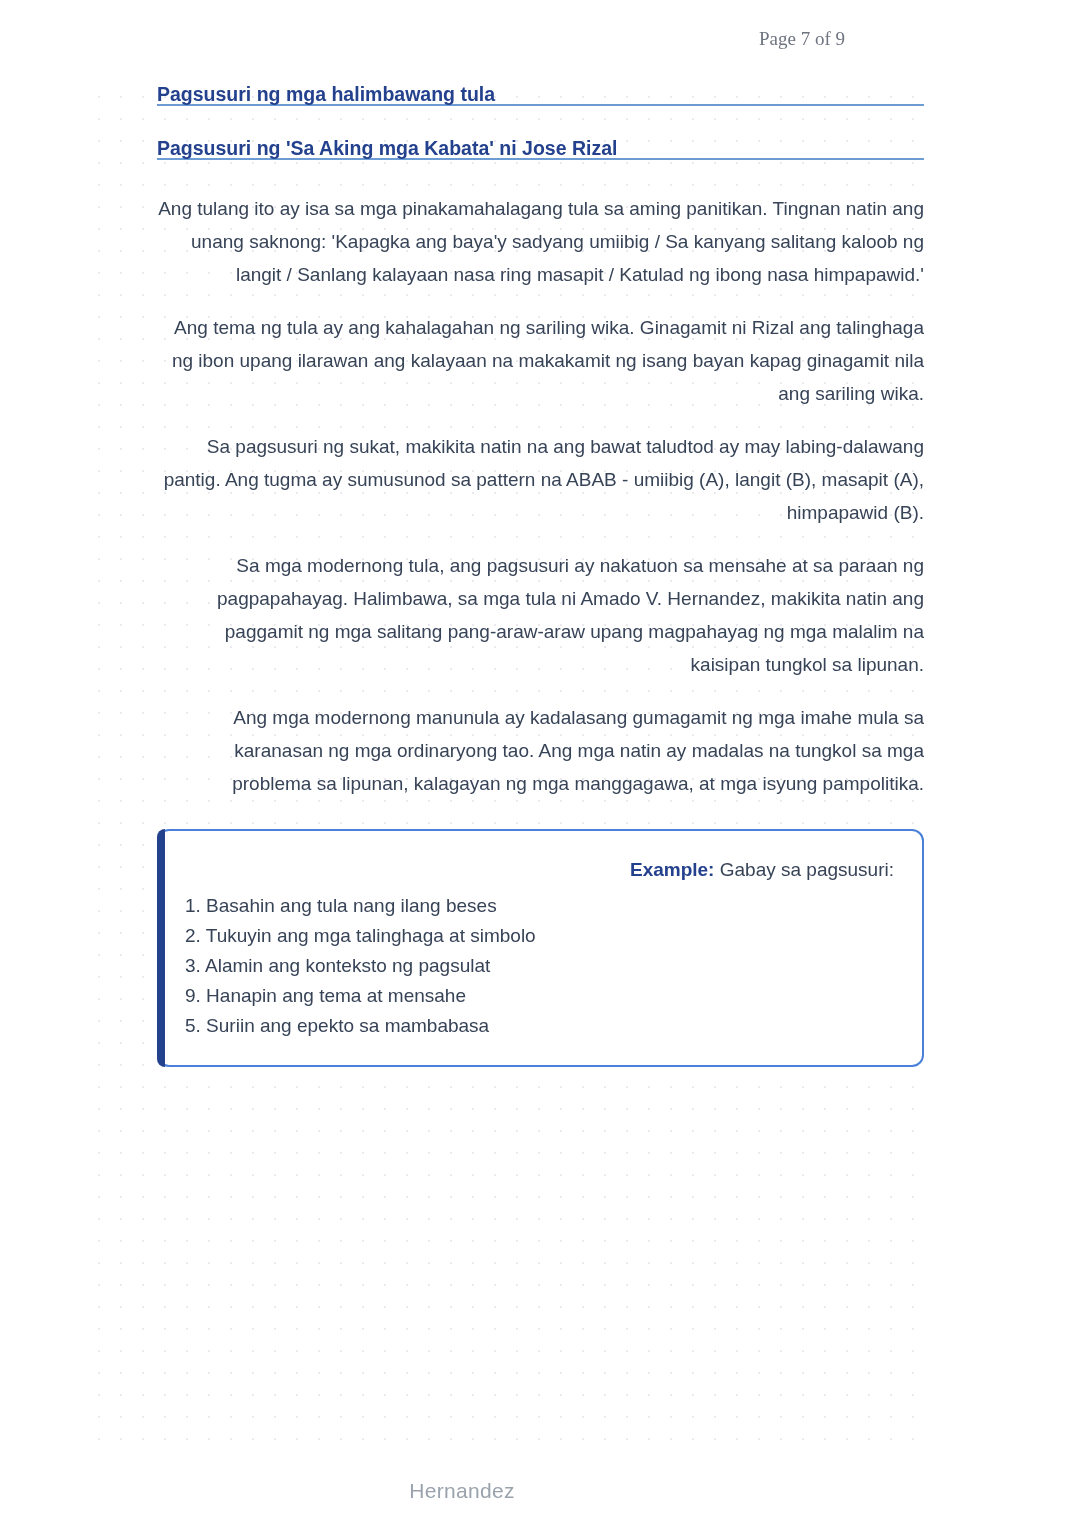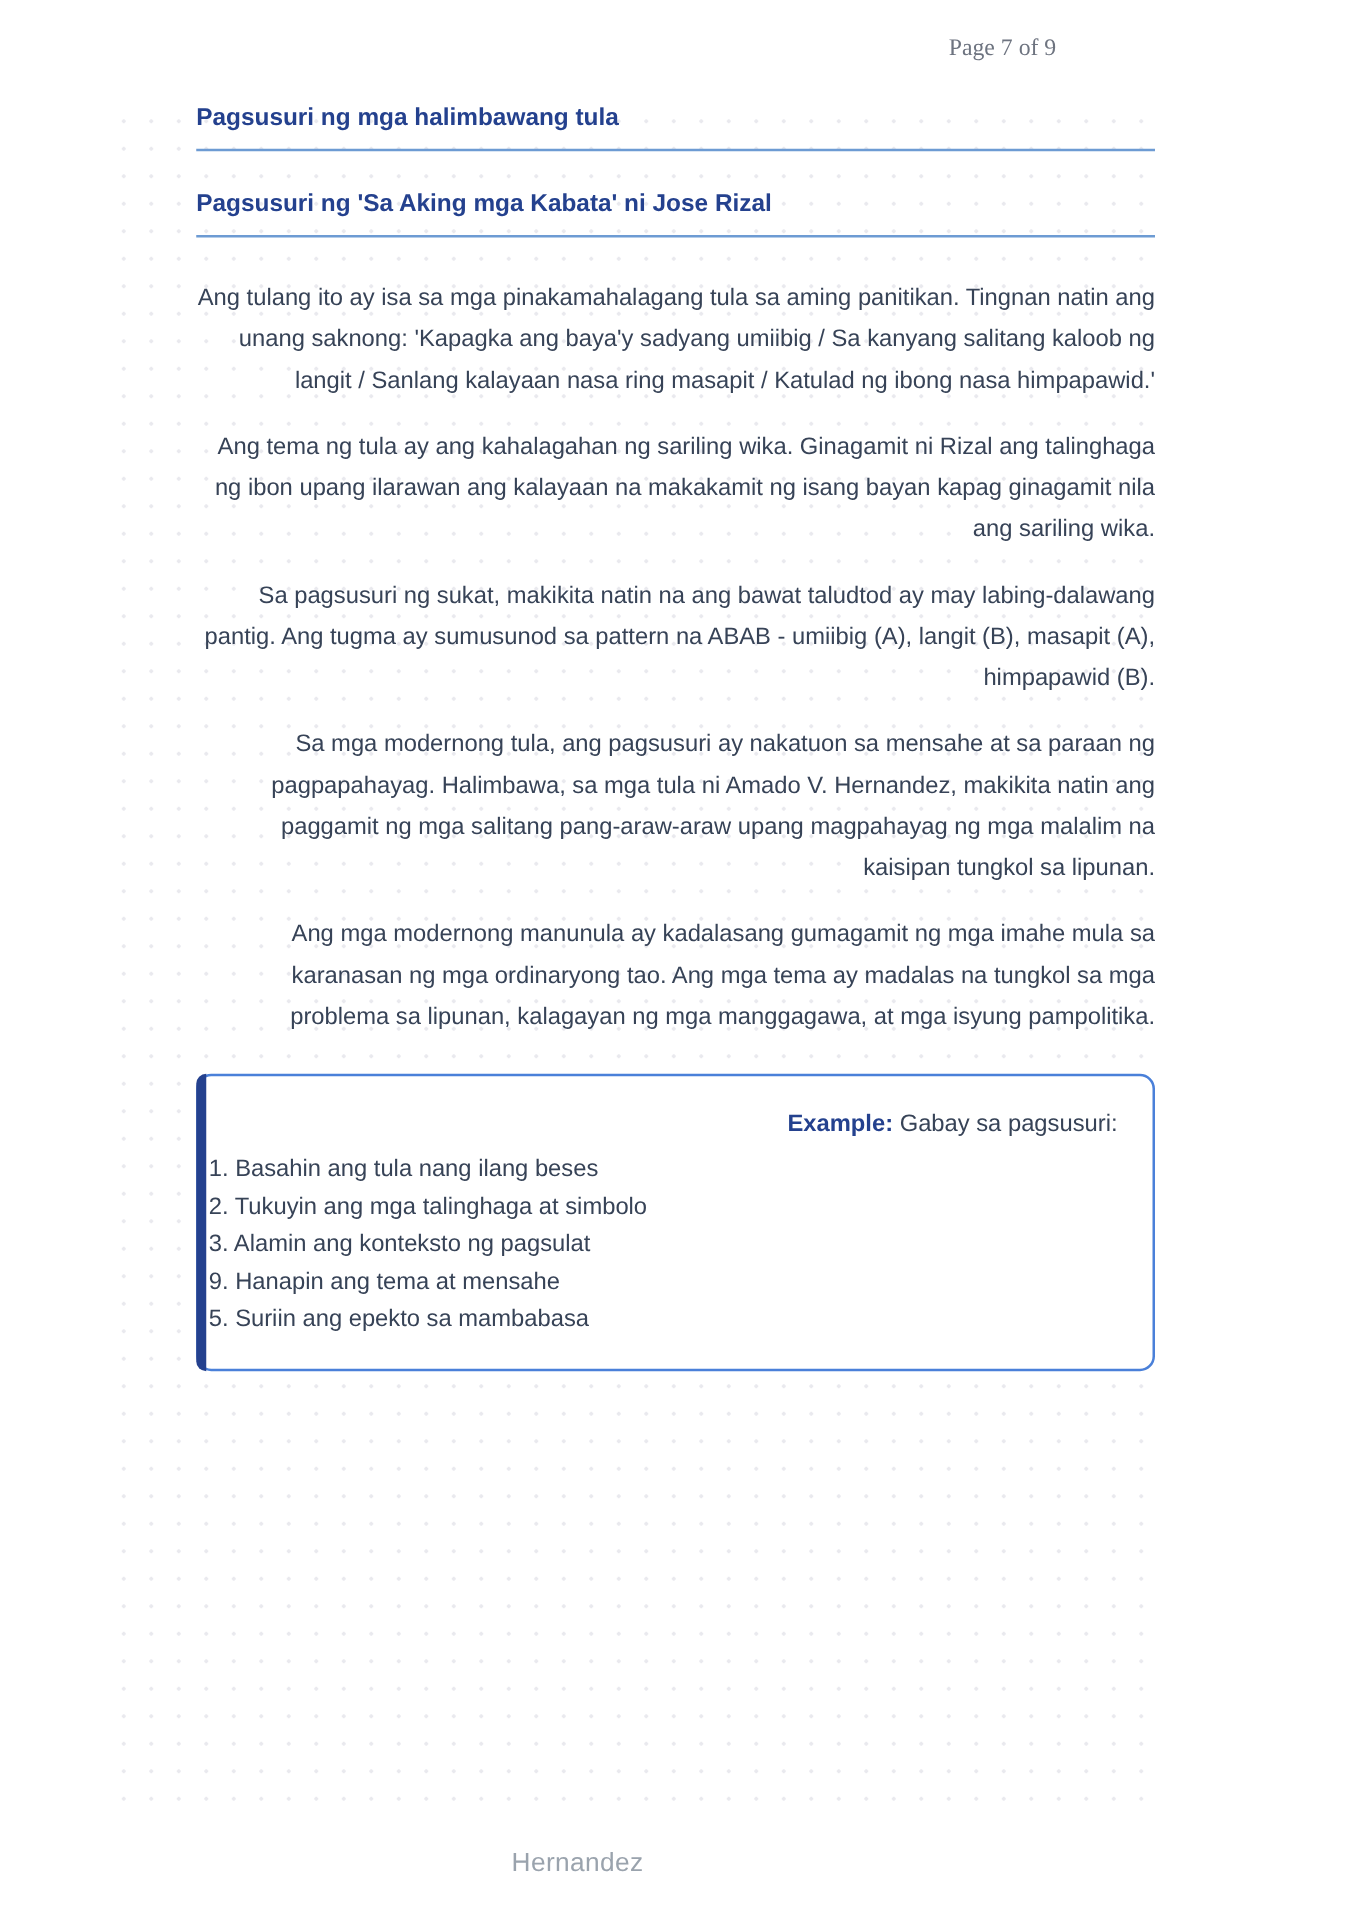--- a/index.html
+++ b/index.html
@@ -37,31 +37,30 @@
     color: #374357;
     font-size: 19px;
     line-height: 33px;
   }
   .section-heading {
     margin: 30px 0 32px 0;
     font-size: 19.5px;
     line-height: 20px;
     font-weight: bold;
     color: #24418e;
-    padding-bottom: 15px;
     border-bottom: 2px solid #6d9bd3;
   }
   .section-heading:first-child { margin-top: 0; }
   .content p { margin: 0 0 20px 0; text-align: right; }
   .example-box {
     position: relative;
     margin-top: 29px;
     border: 2px solid #4a80d9;
     border-radius: 12px;
-    padding: 24px 28px 24px 8px;
+    padding: 24px 28px 24px 26px;
     background: #ffffff;
   }
   .example-accent {
     position: absolute;
     left: -2px;
     top: -2px;
     bottom: -2px;
     width: 8px;
     background: #24418e;
     border-radius: 12px 0 0 12px;
@@ -97,21 +96,21 @@
 
     <p>Ang tulang ito ay isa sa mga pinakamahalagang tula sa aming panitikan. Tingnan natin ang unang saknong: 'Kapagka ang baya'y sadyang umiibig / Sa kanyang salitang kaloob ng langit / Sanlang kalayaan nasa ring masapit / Katulad ng ibong nasa himpapawid.'</p>
 
     <p>Ang tema ng tula ay ang kahalagahan ng sariling wika. Ginagamit ni Rizal ang talinghaga ng ibon upang ilarawan ang kalayaan na makakamit ng isang bayan kapag ginagamit nila ang sariling wika.</p>
 
     <p>Sa pagsusuri ng sukat, makikita natin na ang bawat taludtod ay may labing-dalawang pantig. Ang tugma ay sumusunod sa pattern na ABAB - umiibig (A), langit (B), masapit (A), himpapawid (B).</p>
 
 
     <p>Sa mga modernong tula, ang pagsusuri ay nakatuon sa mensahe at sa paraan ng pagpapahayag. Halimbawa, sa mga tula ni Amado V. Hernandez, makikita natin ang paggamit ng mga salitang pang-araw-araw upang magpahayag ng mga malalim na kaisipan tungkol sa lipunan.</p>
 
-    <p>Ang mga modernong manunula ay kadalasang gumagamit ng mga imahe mula sa karanasan ng mga ordinaryong tao. Ang mga tema ay madalas na tungkol sa mga problema sa lipunan, kalagayan ng mga manggagawa, at mga isyung pampolitika.</p>
+    <p>Ang mga modernong manunula ay kadalasang gumagamit ng mga imahe mula sa karanasan ng mga ordinaryong tao. Ang mga natin ay madalas na tungkol sa mga problema sa lipunan, kalagayan ng mga manggagawa, at mga isyung pampolitika.</p>
 
     <div class="example-box">
       <div class="example-accent"></div>
       <p class="example-head">
         <span class="example-label">Example:</span>
         <span>Gabay sa pagsusuri:</span>
       </p>
       <div class="example-items">
         <div>1. Basahin ang tula nang ilang beses</div>
         <div>2. Tukuyin ang mga talinghaga at simbolo</div>

